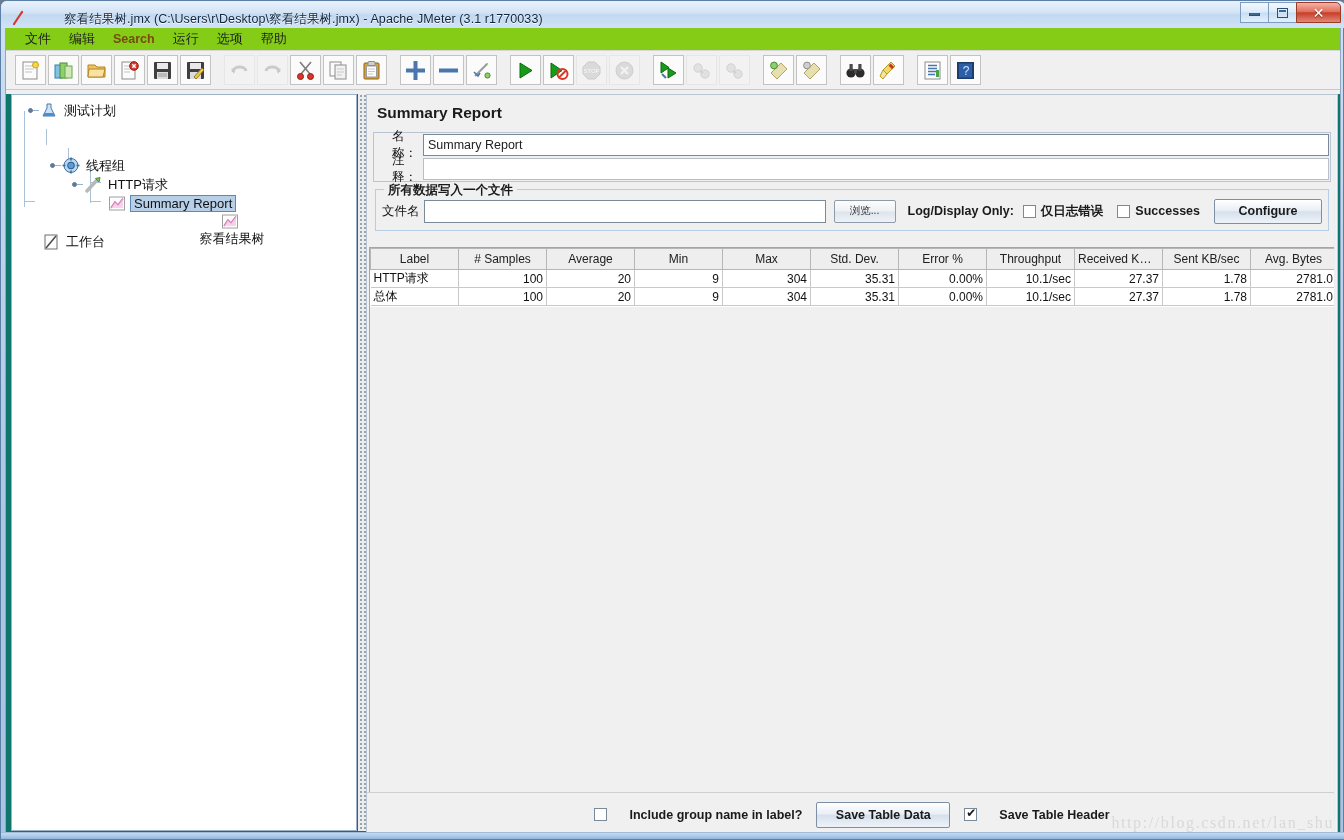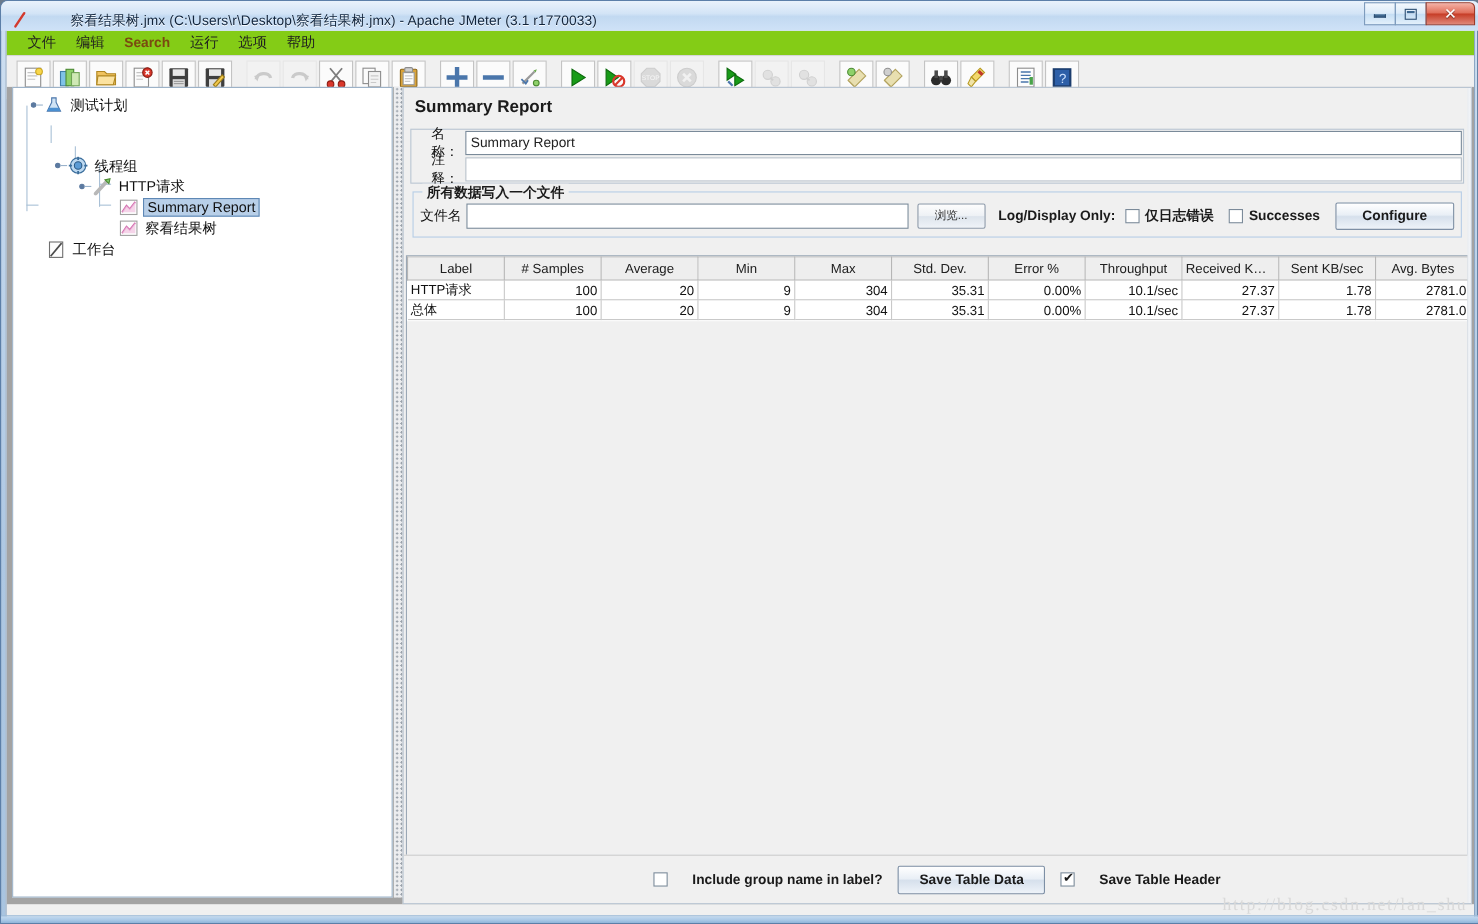--- a/index.html
+++ b/index.html
@@ -110,22 +110,22 @@
   #elapsed {
     font-family: "Liberation Sans", sans-serif; font-size: 12px;
     background: #fff; border: 1px solid #9a9a9a;
     padding: 2px 5px; color: #000; line-height: 1;
   }
   #warn-count { font-size: 12.5px; color:#222; }
   #thread-count { font-size: 12.5px; color:#222; }
 
   
   #split {
-    position: absolute; left: 0; top: 51px; width: 1336px; height: 743px;
-    background: #a3a3a3;
+    position: absolute; left: 0; top: 66px; width: 1336px; height: 743px;
+    background: #0f766e;
   }
   #tree-panel {
     position: absolute; left: 5px; top: 0; width: 346px; height: 737px;
     background: #fff; border: 1px solid #9cb2c8;
     overflow: hidden;
   }
   #splitter {
     position: absolute; left: 352px; top: 0; width: 8px; height: 737px;
     background: #ecedef;
     background-image: radial-gradient(circle, #9aa2ab 0.8px, transparent 0.9px);
@@ -589,21 +589,21 @@
             <span class="tico">
               <svg width="18" height="17" viewBox="0 0 18 17">
                 <rect x="1.5" y="2" width="15" height="13" fill="#fdfdfd" stroke="#a0a0a0"></rect>
                 <path d="M3 13 L7 7 L10 10 L15 3.5" stroke="#d36fb0" stroke-width="1.6" fill="none"></path>
                 <path d="M3 13 L7 7 L10 10 L15 3.5 L15 13 Z" fill="#f2c6e2" opacity=".75"></path>
               </svg>
             </span>
             <span class="tlabel selected">Summary Report</span>
           </div>
 
-          <div class="tnode" style="padding-left:86px;">
+          <div class="tnode" style="padding-left:86px;flex-direction:column;">
             <span class="tico">
               <svg width="18" height="17" viewBox="0 0 18 17">
                 <rect x="1.5" y="2" width="15" height="13" fill="#fdfdfd" stroke="#a0a0a0"></rect>
                 <path d="M3 13 L7 7 L10 10 L15 3.5" stroke="#d36fb0" stroke-width="1.6" fill="none"></path>
                 <path d="M3 13 L7 7 L10 10 L15 3.5 L15 13 Z" fill="#f2c6e2" opacity=".75"></path>
               </svg>
             </span>
             <span class="tlabel">察看结果树</span>
           </div>
 

